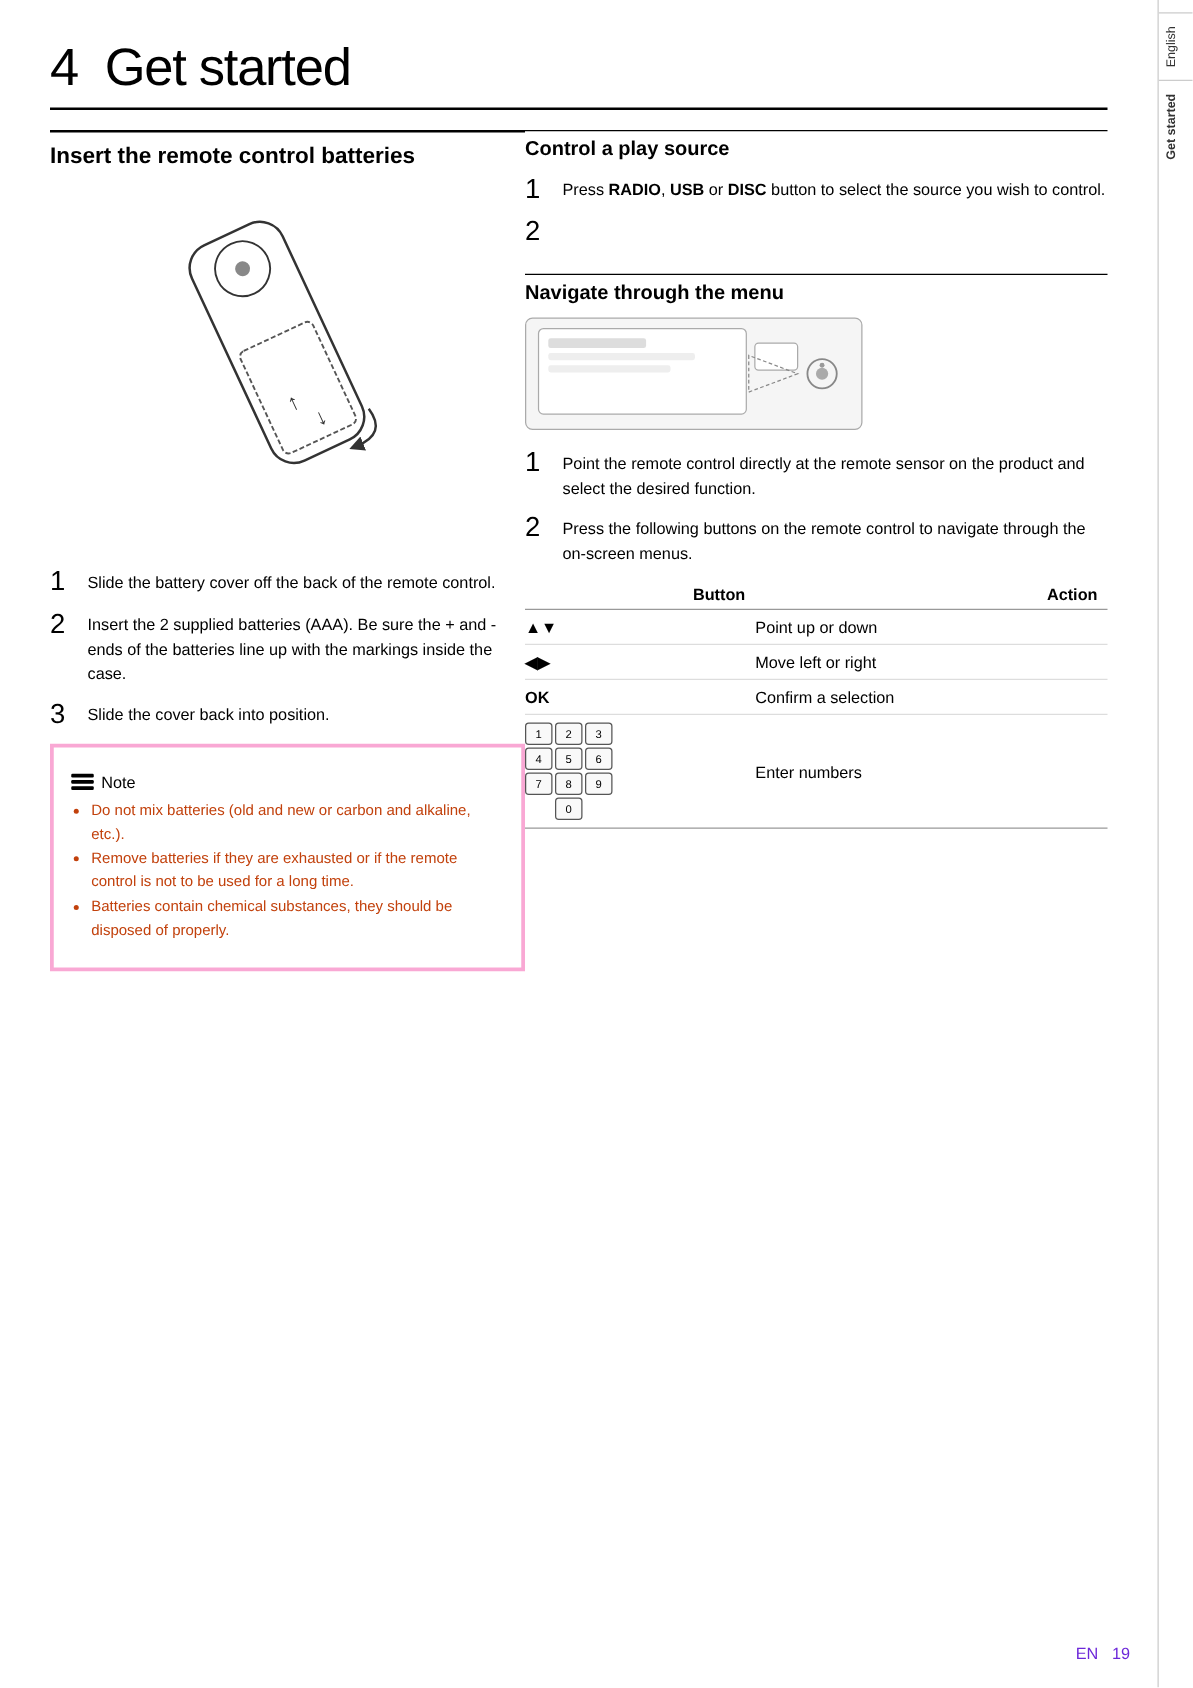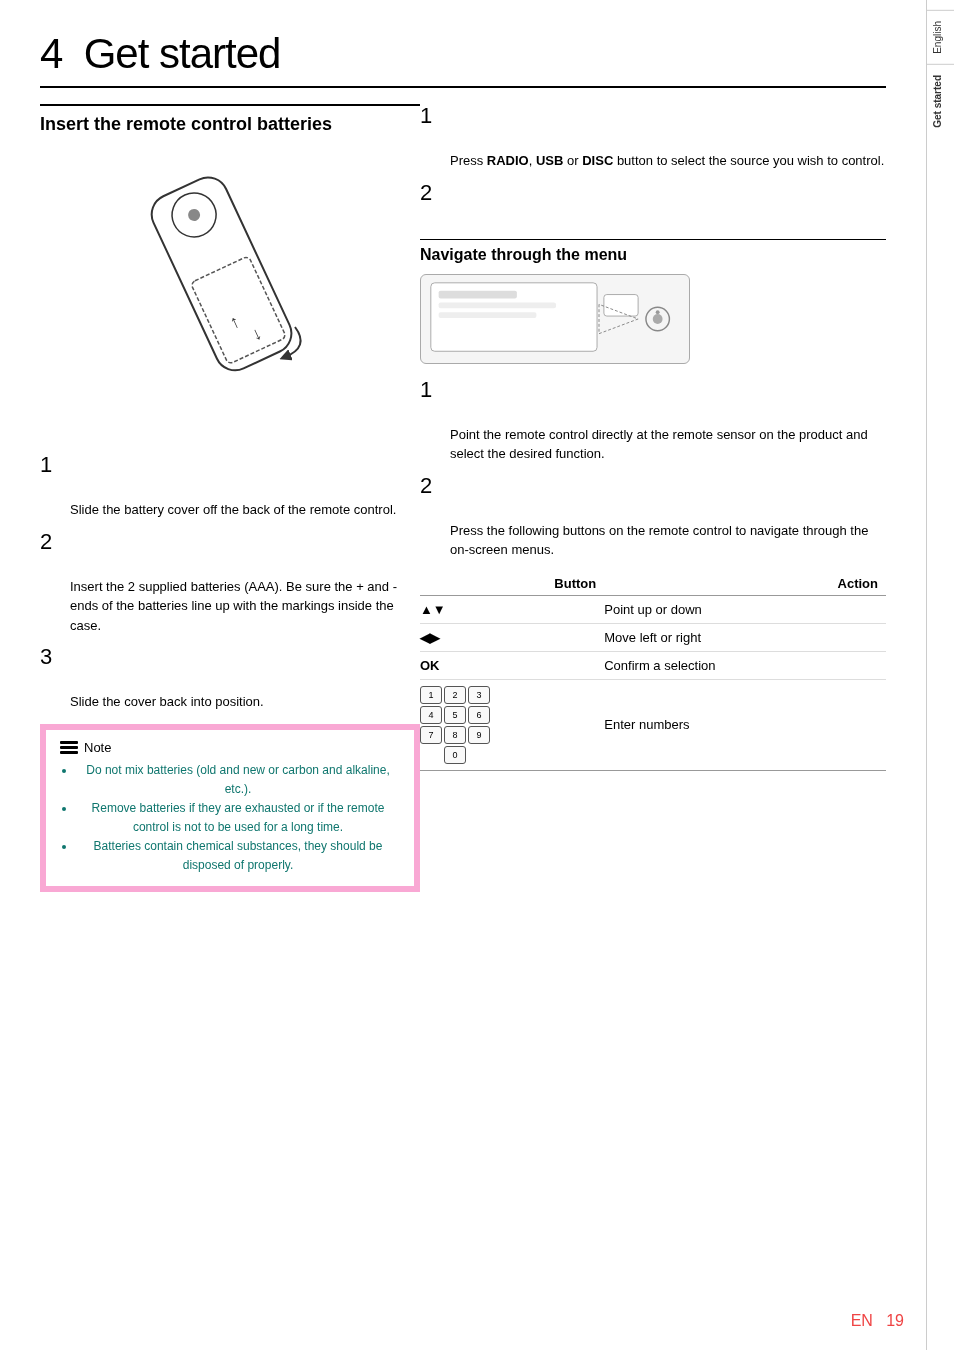--- a/index.html
+++ b/index.html
@@ -105,26 +105,25 @@
     .step-num {
       font-size: 22px;
       font-weight: 300;
       line-height: 1.1;
       min-width: 20px;
     }
     .step-text {
       font-size: 13px;
       line-height: 1.5;
       padding-top: 3px;
-      margin-top: 44px;
     }
     
     .note-box {
-      border: 6px solid #f9a8d4;
-      padding: 10px 14px;
+      border: 3px solid #f9a8d4;
+      padding: 20px 14px;
       margin-top: 12px;
     }
     .note-header {
       display: flex;
       align-items: center;
       gap: 6px;
       margin-bottom: 6px;
     }
     .note-icon {
       width: 18px;
@@ -142,22 +141,21 @@
     }
     .note-label {
       font-size: 13px;
       font-weight: normal;
     }
     .note-list {
       list-style: disc;
       padding-left: 16px;
       font-size: 12px;
       line-height: 1.6;
-      color: #0f766e;
-      text-align: center;
+      color: #c2410c;
     }
     
     .action-table {
       width: 100%;
       border-collapse: collapse;
       margin-top: 12px;
     }
     .action-table th {
       text-align: right;
       font-size: 13px;
@@ -195,22 +193,22 @@
       background: #f9f9f9;
     }
     .numpad-zero {
       grid-column: 2 / 3;
     }
     
     .page-number {
       position: absolute;
       bottom: 20px;
       right: 50px;
-      font-size: 16px;
-      color: #ef4444;
+      font-size: 13px;
+      color: #6d28d9;
     }
     
     b { font-weight: bold; }
 
     
     .remote-svg { overflow: visible; }
   </style>
 </head>
 <body>
 
@@ -279,30 +277,31 @@
           <ul class="note-list">
             <li>Do not mix batteries (old and new or carbon and alkaline, etc.).</li>
             <li>Remove batteries if they are exhausted or if the remote control is not to be used for a long time.</li>
             <li>Batteries contain chemical substances, they should be disposed of properly.</li>
           </ul>
         </div>
       </div>
 
       <div class="right-col">
 
+        <div class="section-title-right">Control a play source</div>
 
         <div class="step">
           <span class="step-num">1</span>
           <span class="step-text">Press <b>RADIO</b>, <b>USB</b> or <b>DISC</b> button to select the source you wish to control.</span>
         </div>
         <div class="step">
           <span class="step-num">2</span>
         </div>
 
-        <div class="section-title-right" style="margin-top:34px;">Navigate through the menu</div>
+        <div class="section-title-right" style="margin-top:22px;">Navigate through the menu</div>
 
         <svg width="270" height="90" viewBox="0 0 270 90" style="display:block; margin: 8px 0 14px 0; border: 1.5px solid #aaa; border-radius: 6px; background: #f5f5f5;">
 
           <rect x="8" y="8" width="170" height="70" rx="4" fill="white" stroke="#aaa" stroke-width="1"></rect>
 
           <rect x="16" y="16" width="80" height="8" rx="2" fill="#ddd"></rect>
           <rect x="16" y="28" width="120" height="6" rx="2" fill="#eee"></rect>
           <rect x="16" y="38" width="100" height="6" rx="2" fill="#eee"></rect>
 
           <rect x="185" y="20" width="35" height="22" rx="3" fill="white" stroke="#aaa" stroke-width="1"></rect>

